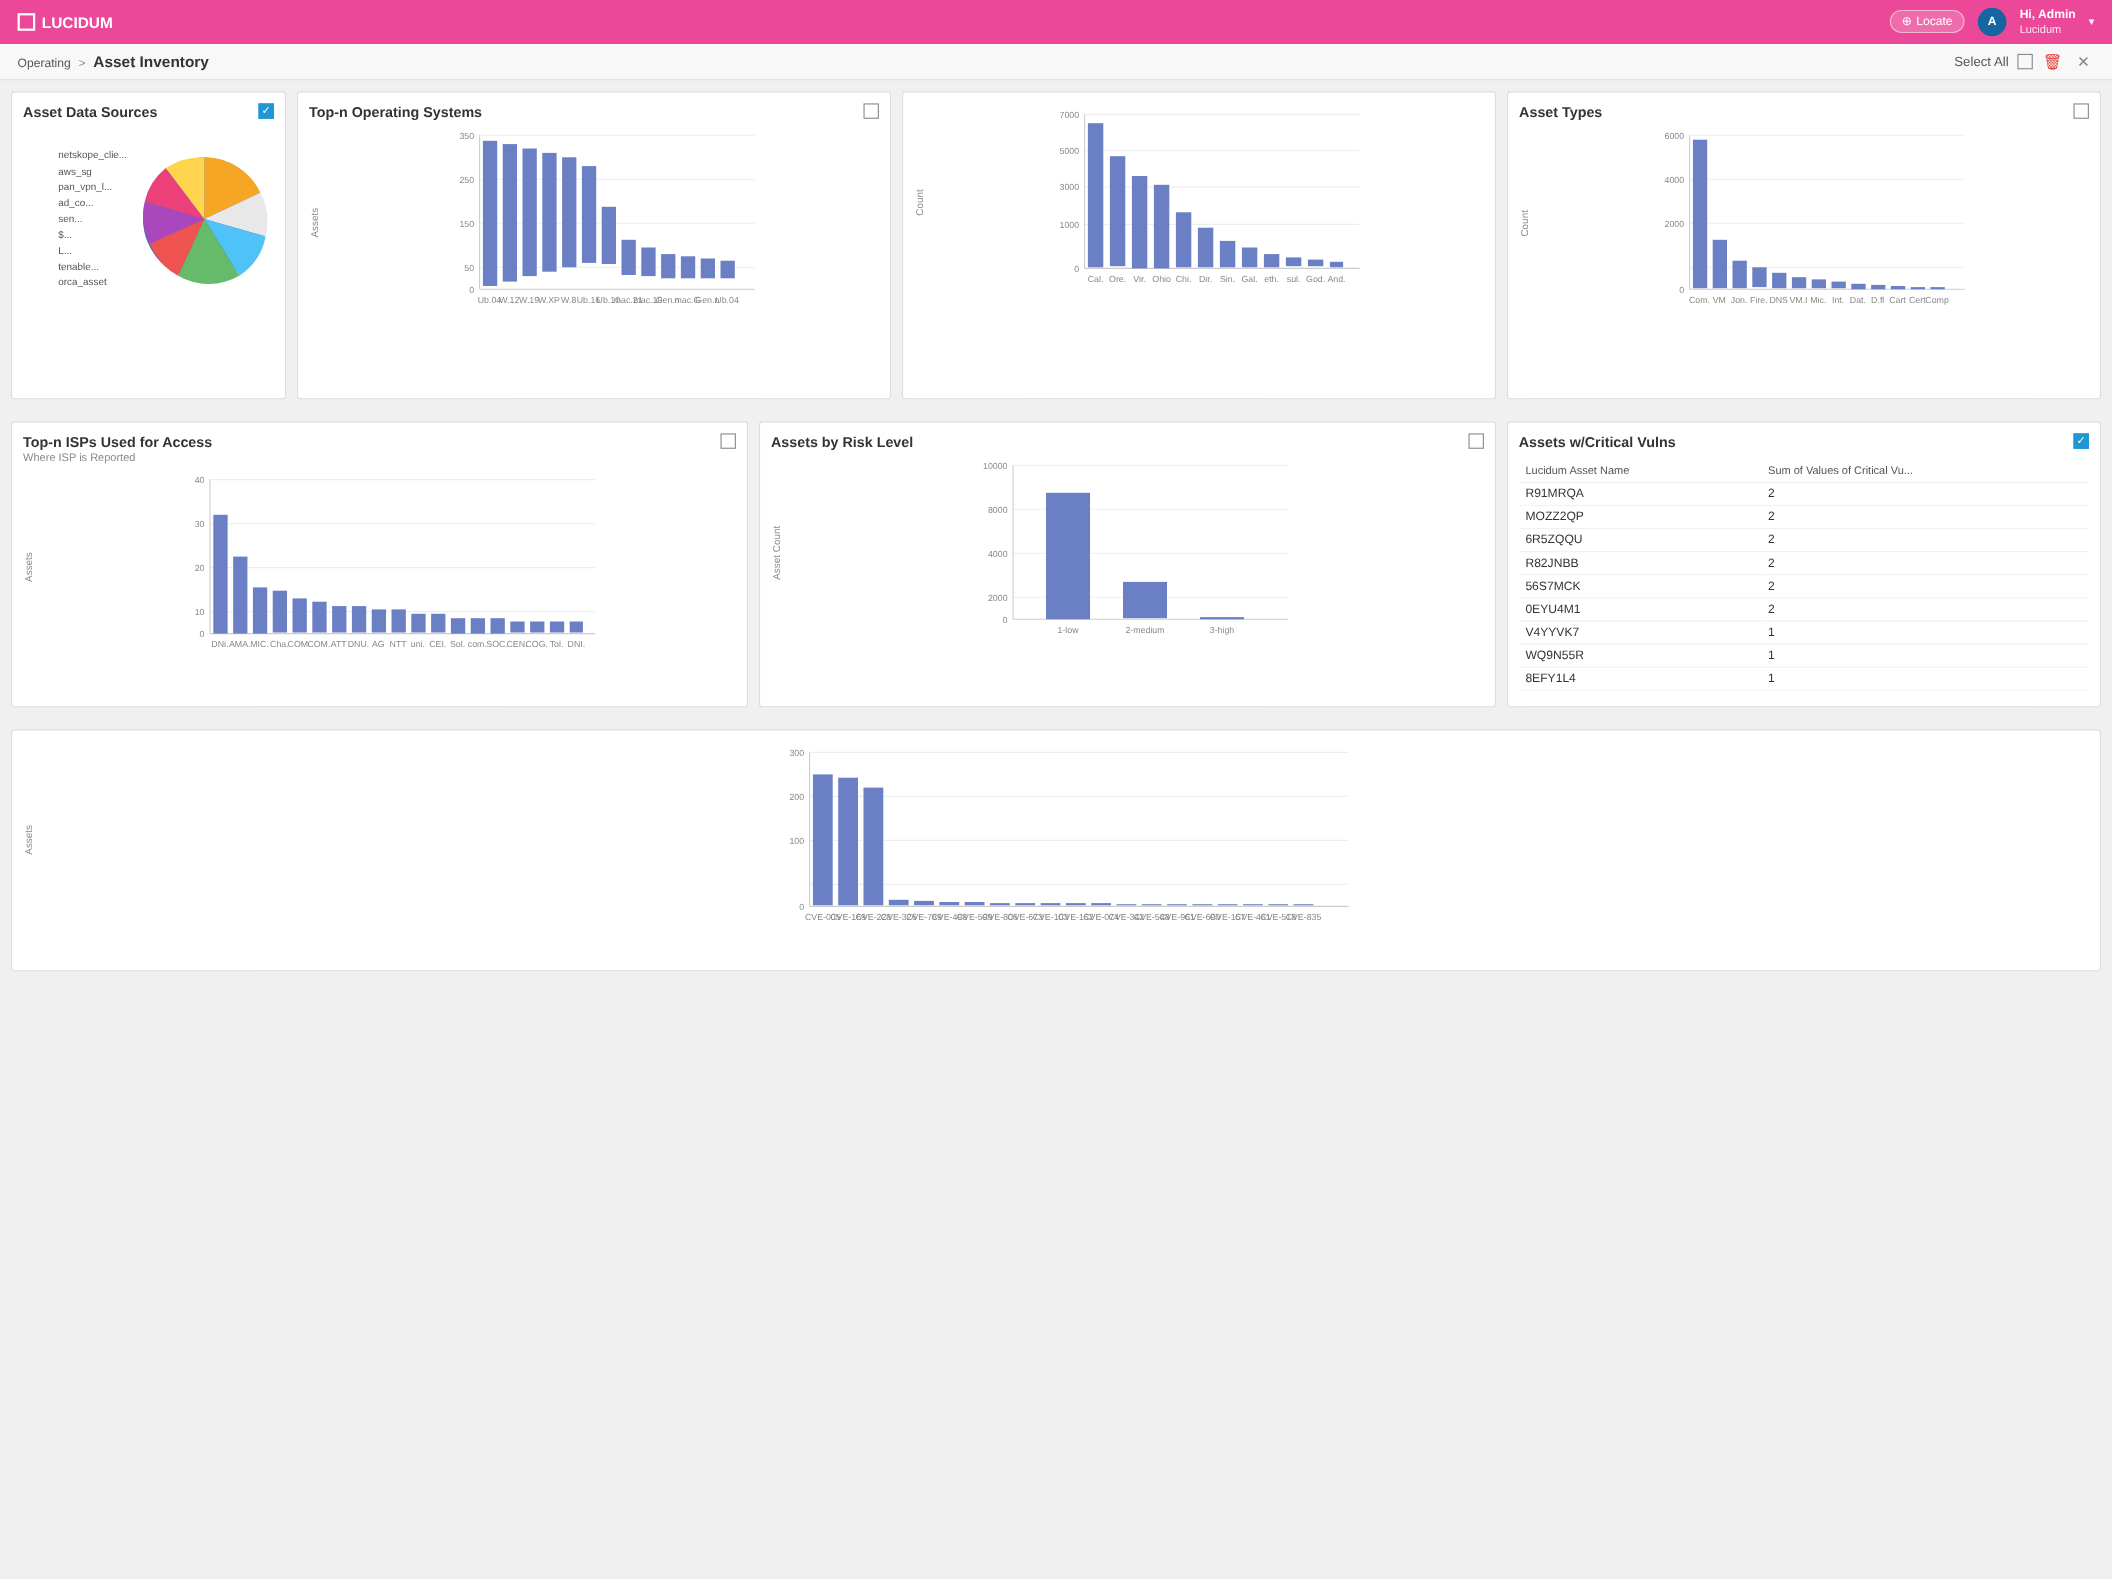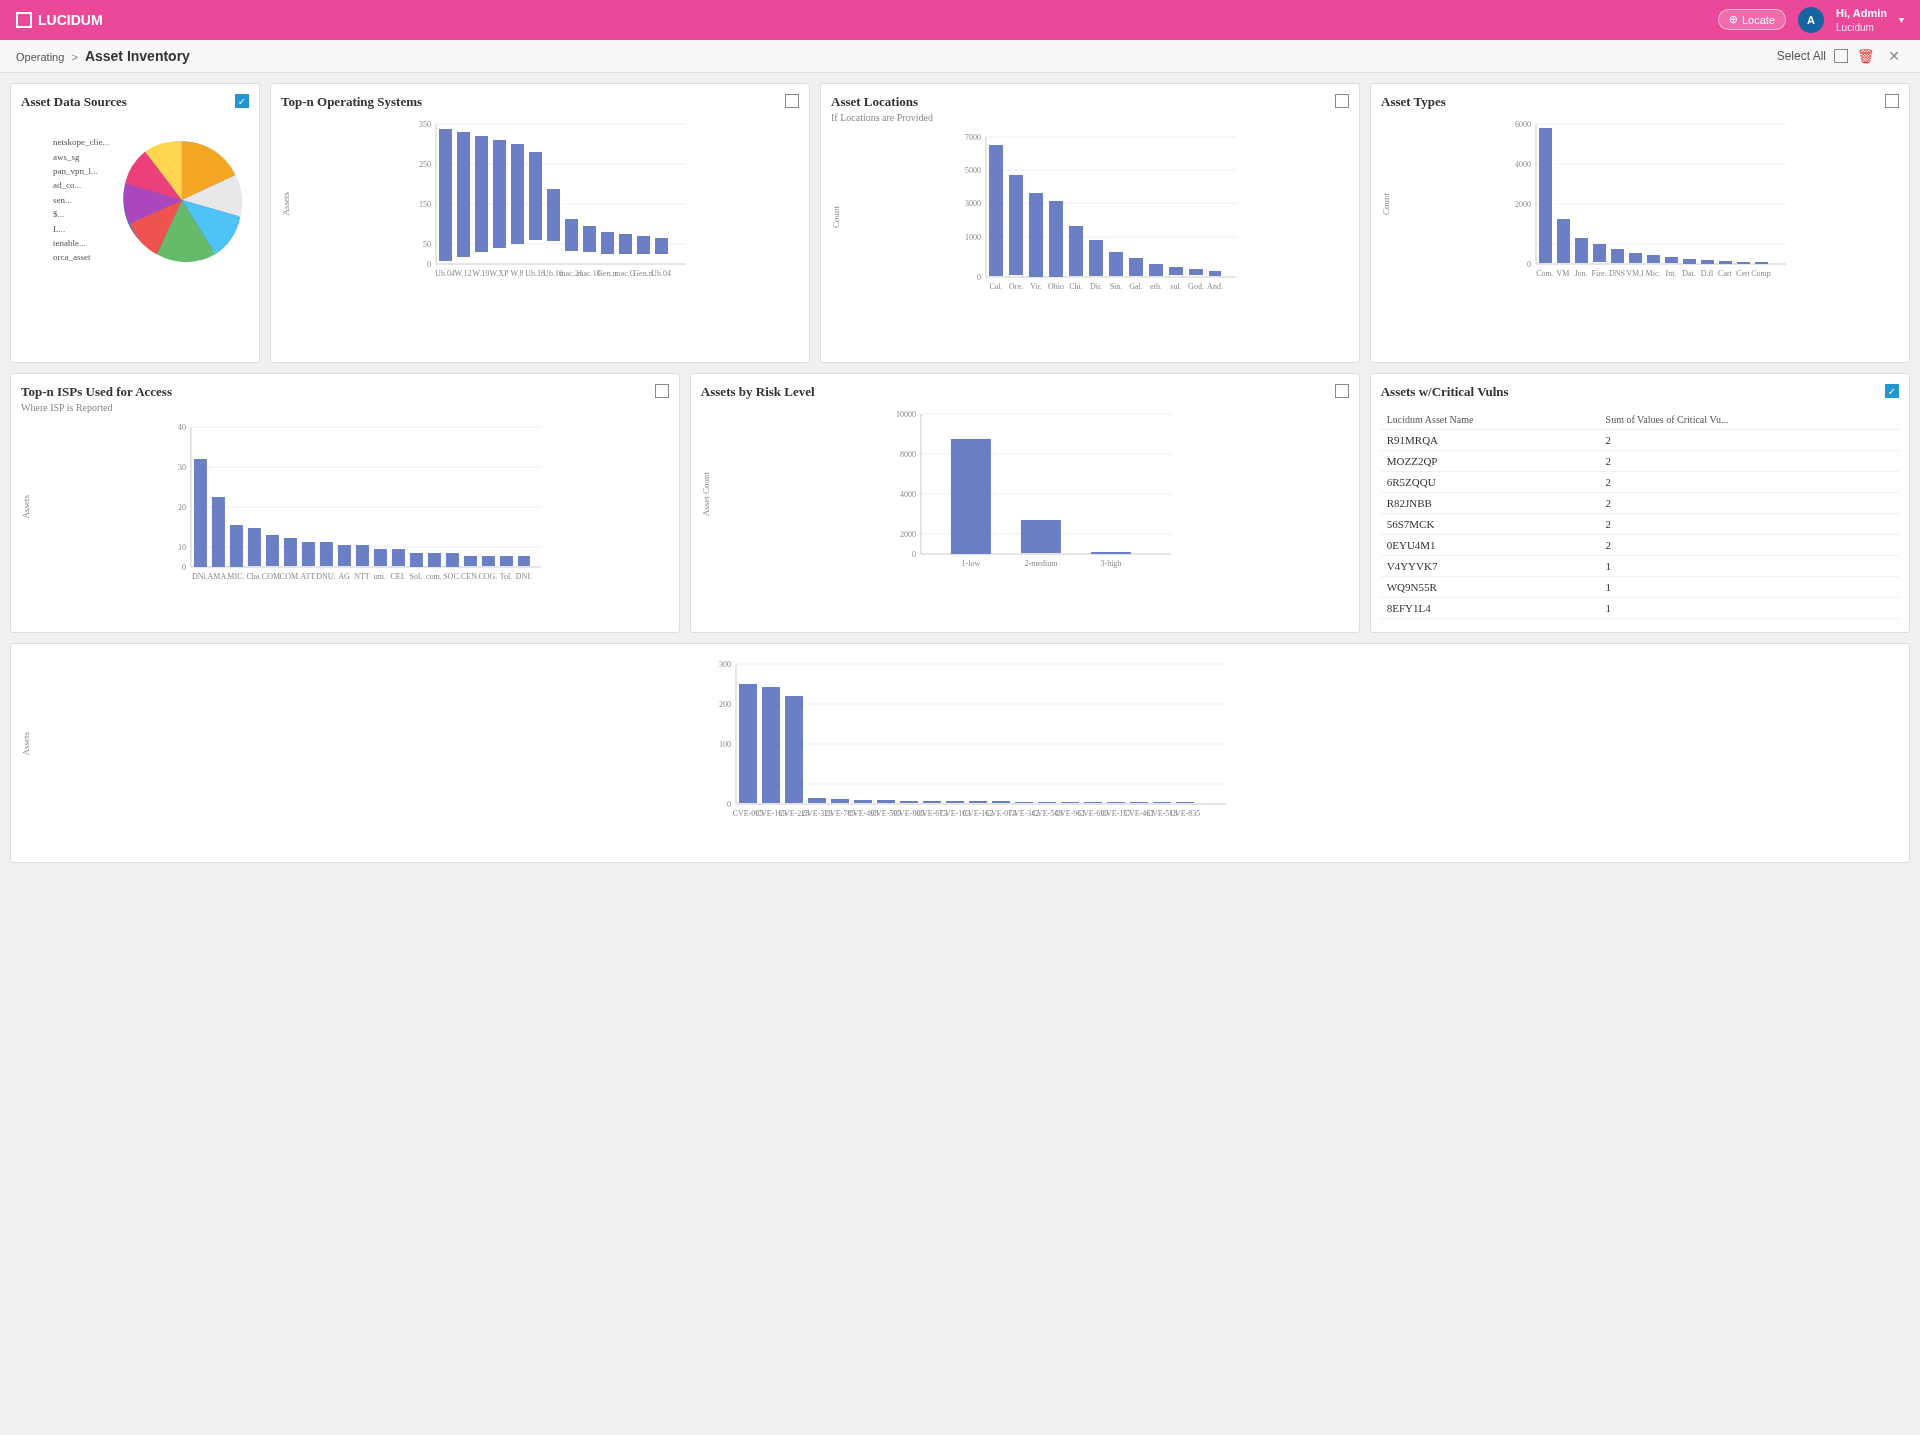--- a/index.html
+++ b/index.html
@@ -85,21 +85,21 @@
     .action-icon {
       width: 20px; height: 20px;
       display: flex; align-items: center; justify-content: center;
       cursor: pointer;
       color: #e53935;
       font-size: 14px;
     }
     .action-icon.close { color: #888; }
 
     
-    .main { padding: 10px; display: flex; flex-direction: column; gap: 10px; font-family: Liberation Serif, serif; }
+    .main { padding: 10px; display: flex; flex-direction: column; gap: 20px; }
 
     
     .row { display: flex; gap: 10px; }
 
     
     .card {
       background: white;
       border: 1px solid #ddd;
       border-radius: 3px;
       padding: 10px;
@@ -296,27 +296,20 @@
           <text x="219" y="162" class="axis-text" text-anchor="middle">mac.G</text>
           <rect x="231" y="122" width="13" height="18" class="bar-fill"></rect>
           <text x="237" y="162" class="axis-text" text-anchor="middle">Gen.n</text>
           <rect x="249" y="124" width="13" height="16" class="bar-fill"></rect>
           <text x="255" y="162" class="axis-text" text-anchor="middle">Ub.04</text>
         </svg>
       </div>
     </div>
 
     <div class="card" style="flex:1; min-height:280px;">
-      <div class="card-header">
-        <div>
-          <div class="card-title">Asset Locations</div>
-          <div class="card-subtitle">If Locations are Provided</div>
-        </div>
-        <div class="card-checkbox"></div>
-      </div>
       <div class="chart-with-yaxis">
         <div class="y-axis-label">Count</div>
         <svg class="bar-chart-svg" viewBox="0 0 280 180">
           <line x1="30" y1="10" x2="280" y2="10" class="grid-line"></line>
           <line x1="30" y1="43" x2="280" y2="43" class="grid-line"></line>
           <line x1="30" y1="76" x2="280" y2="76" class="grid-line"></line>
           <line x1="30" y1="110" x2="280" y2="110" class="grid-line"></line>
           <text x="25" y="13" class="axis-text" text-anchor="end">7000</text>
           <text x="25" y="46" class="axis-text" text-anchor="end">5000</text>
           <text x="25" y="79" class="axis-text" text-anchor="end">3000</text>

